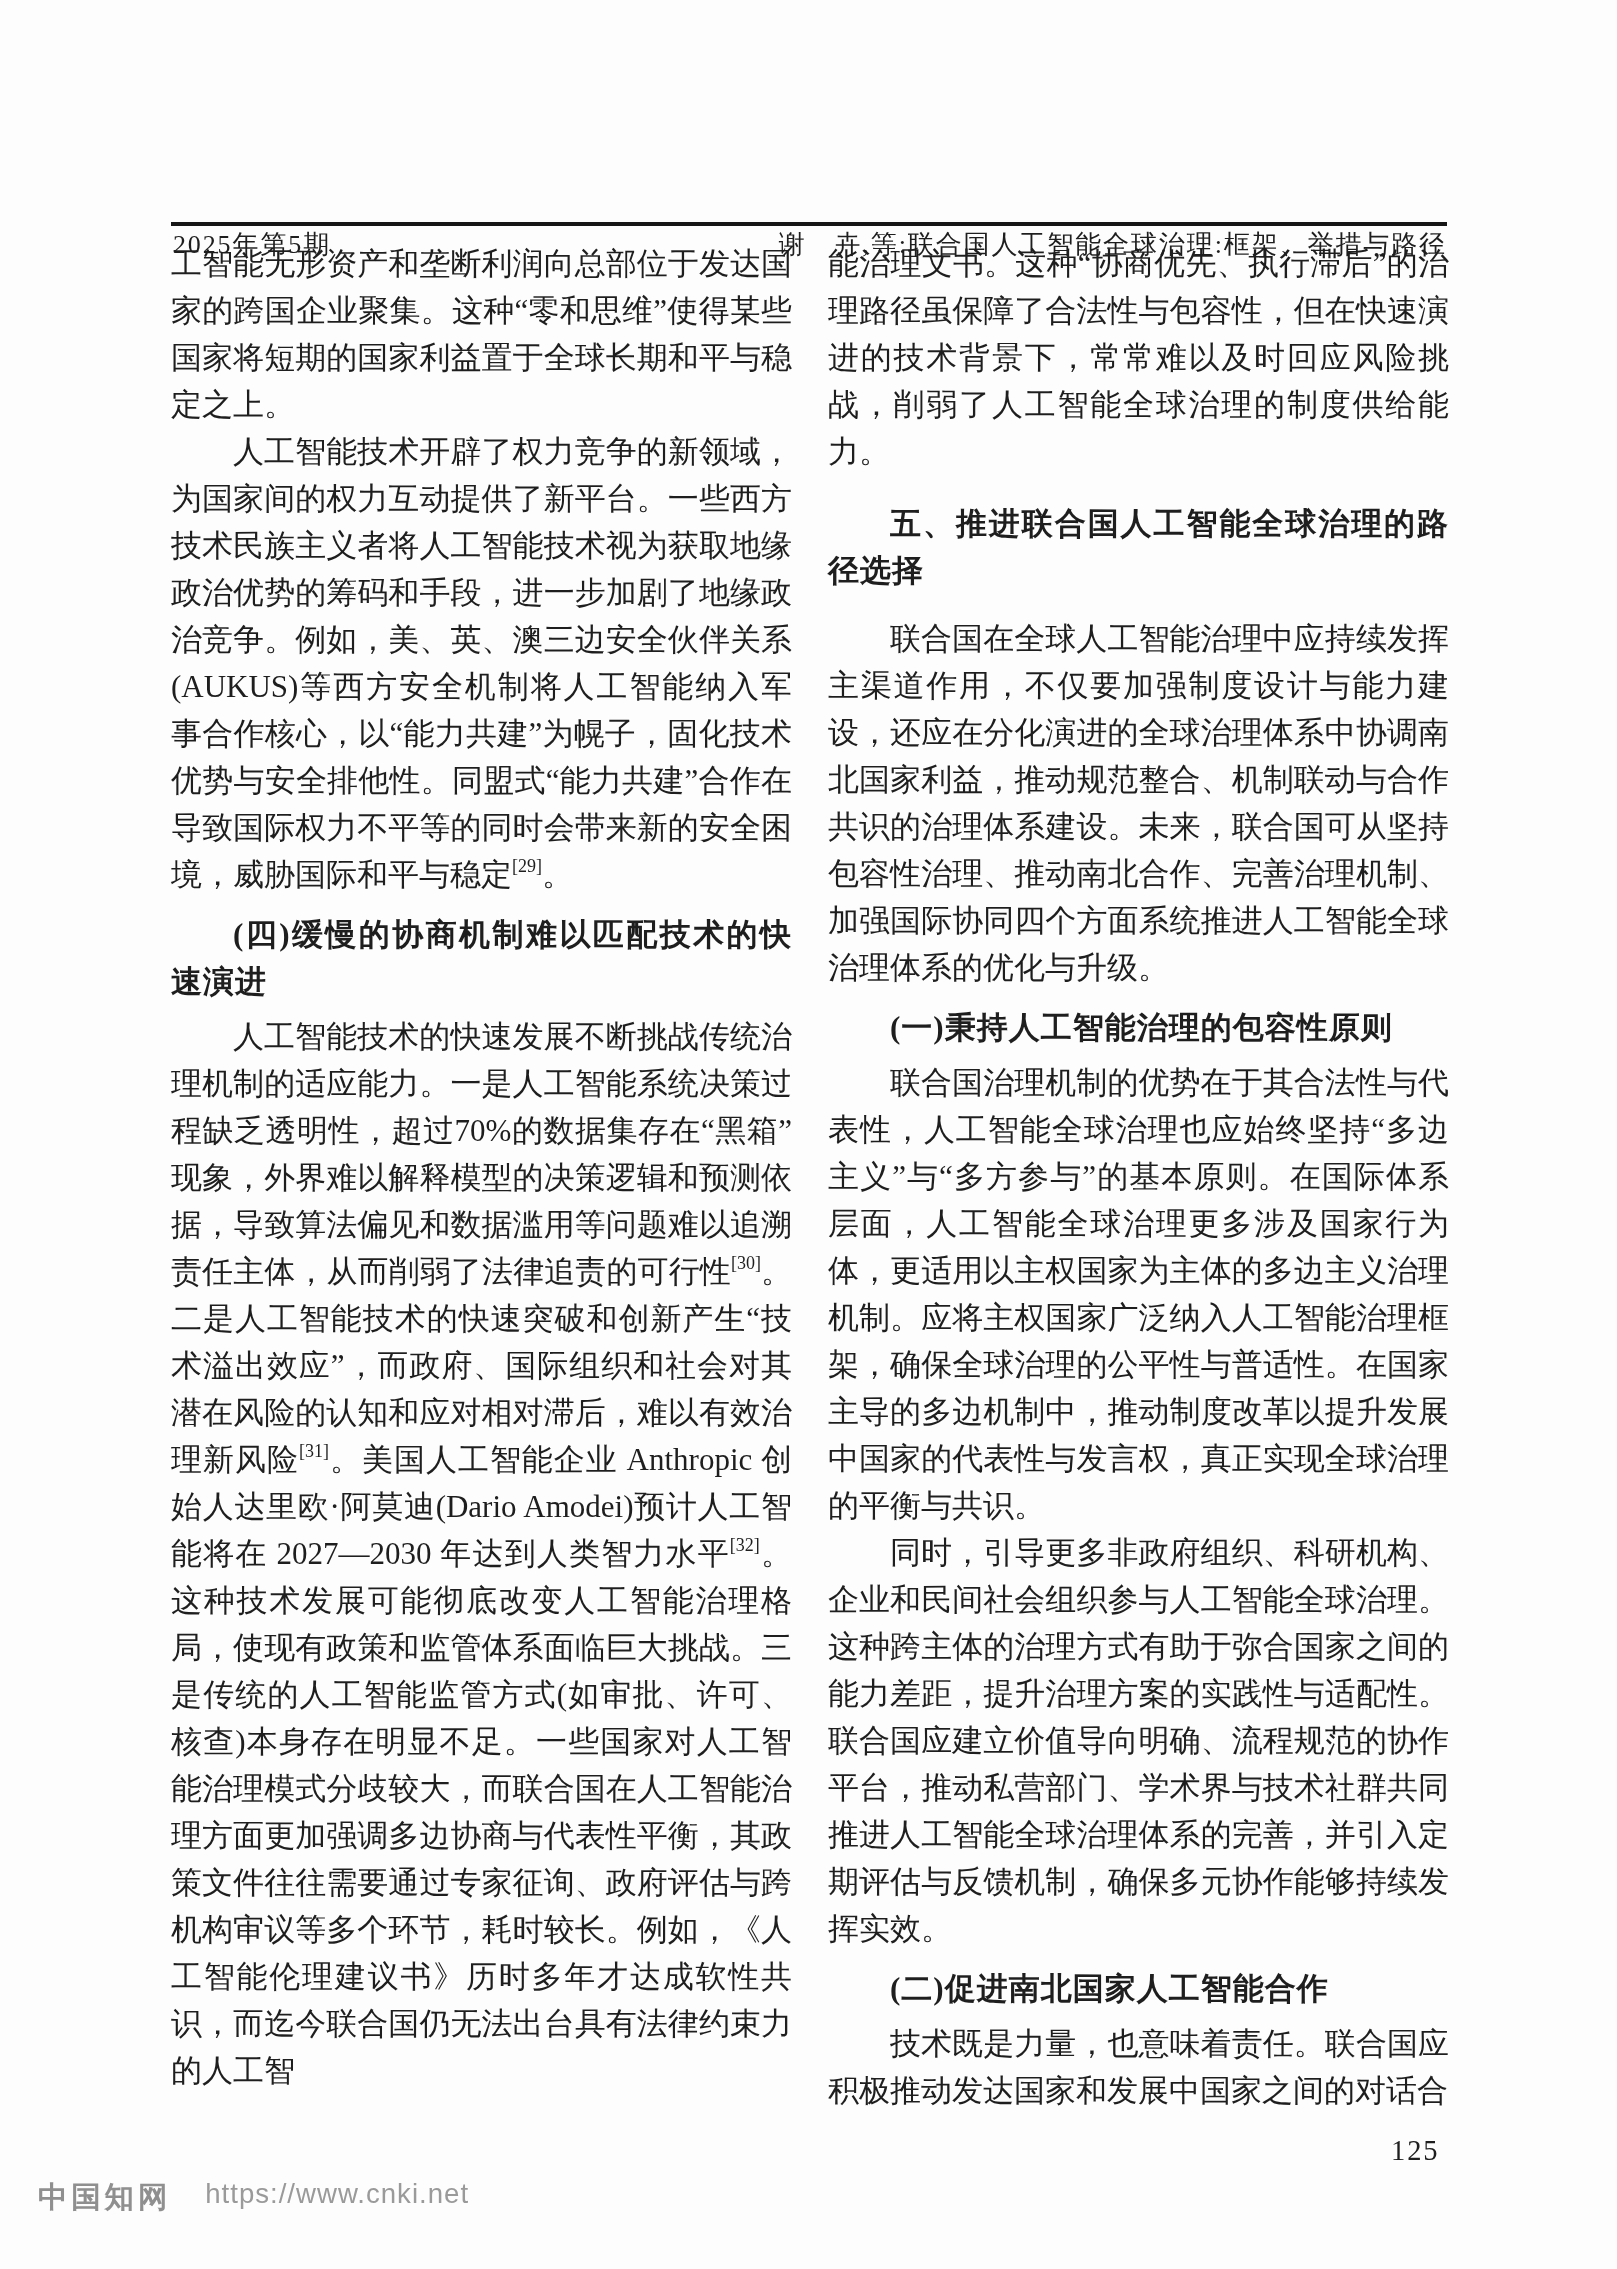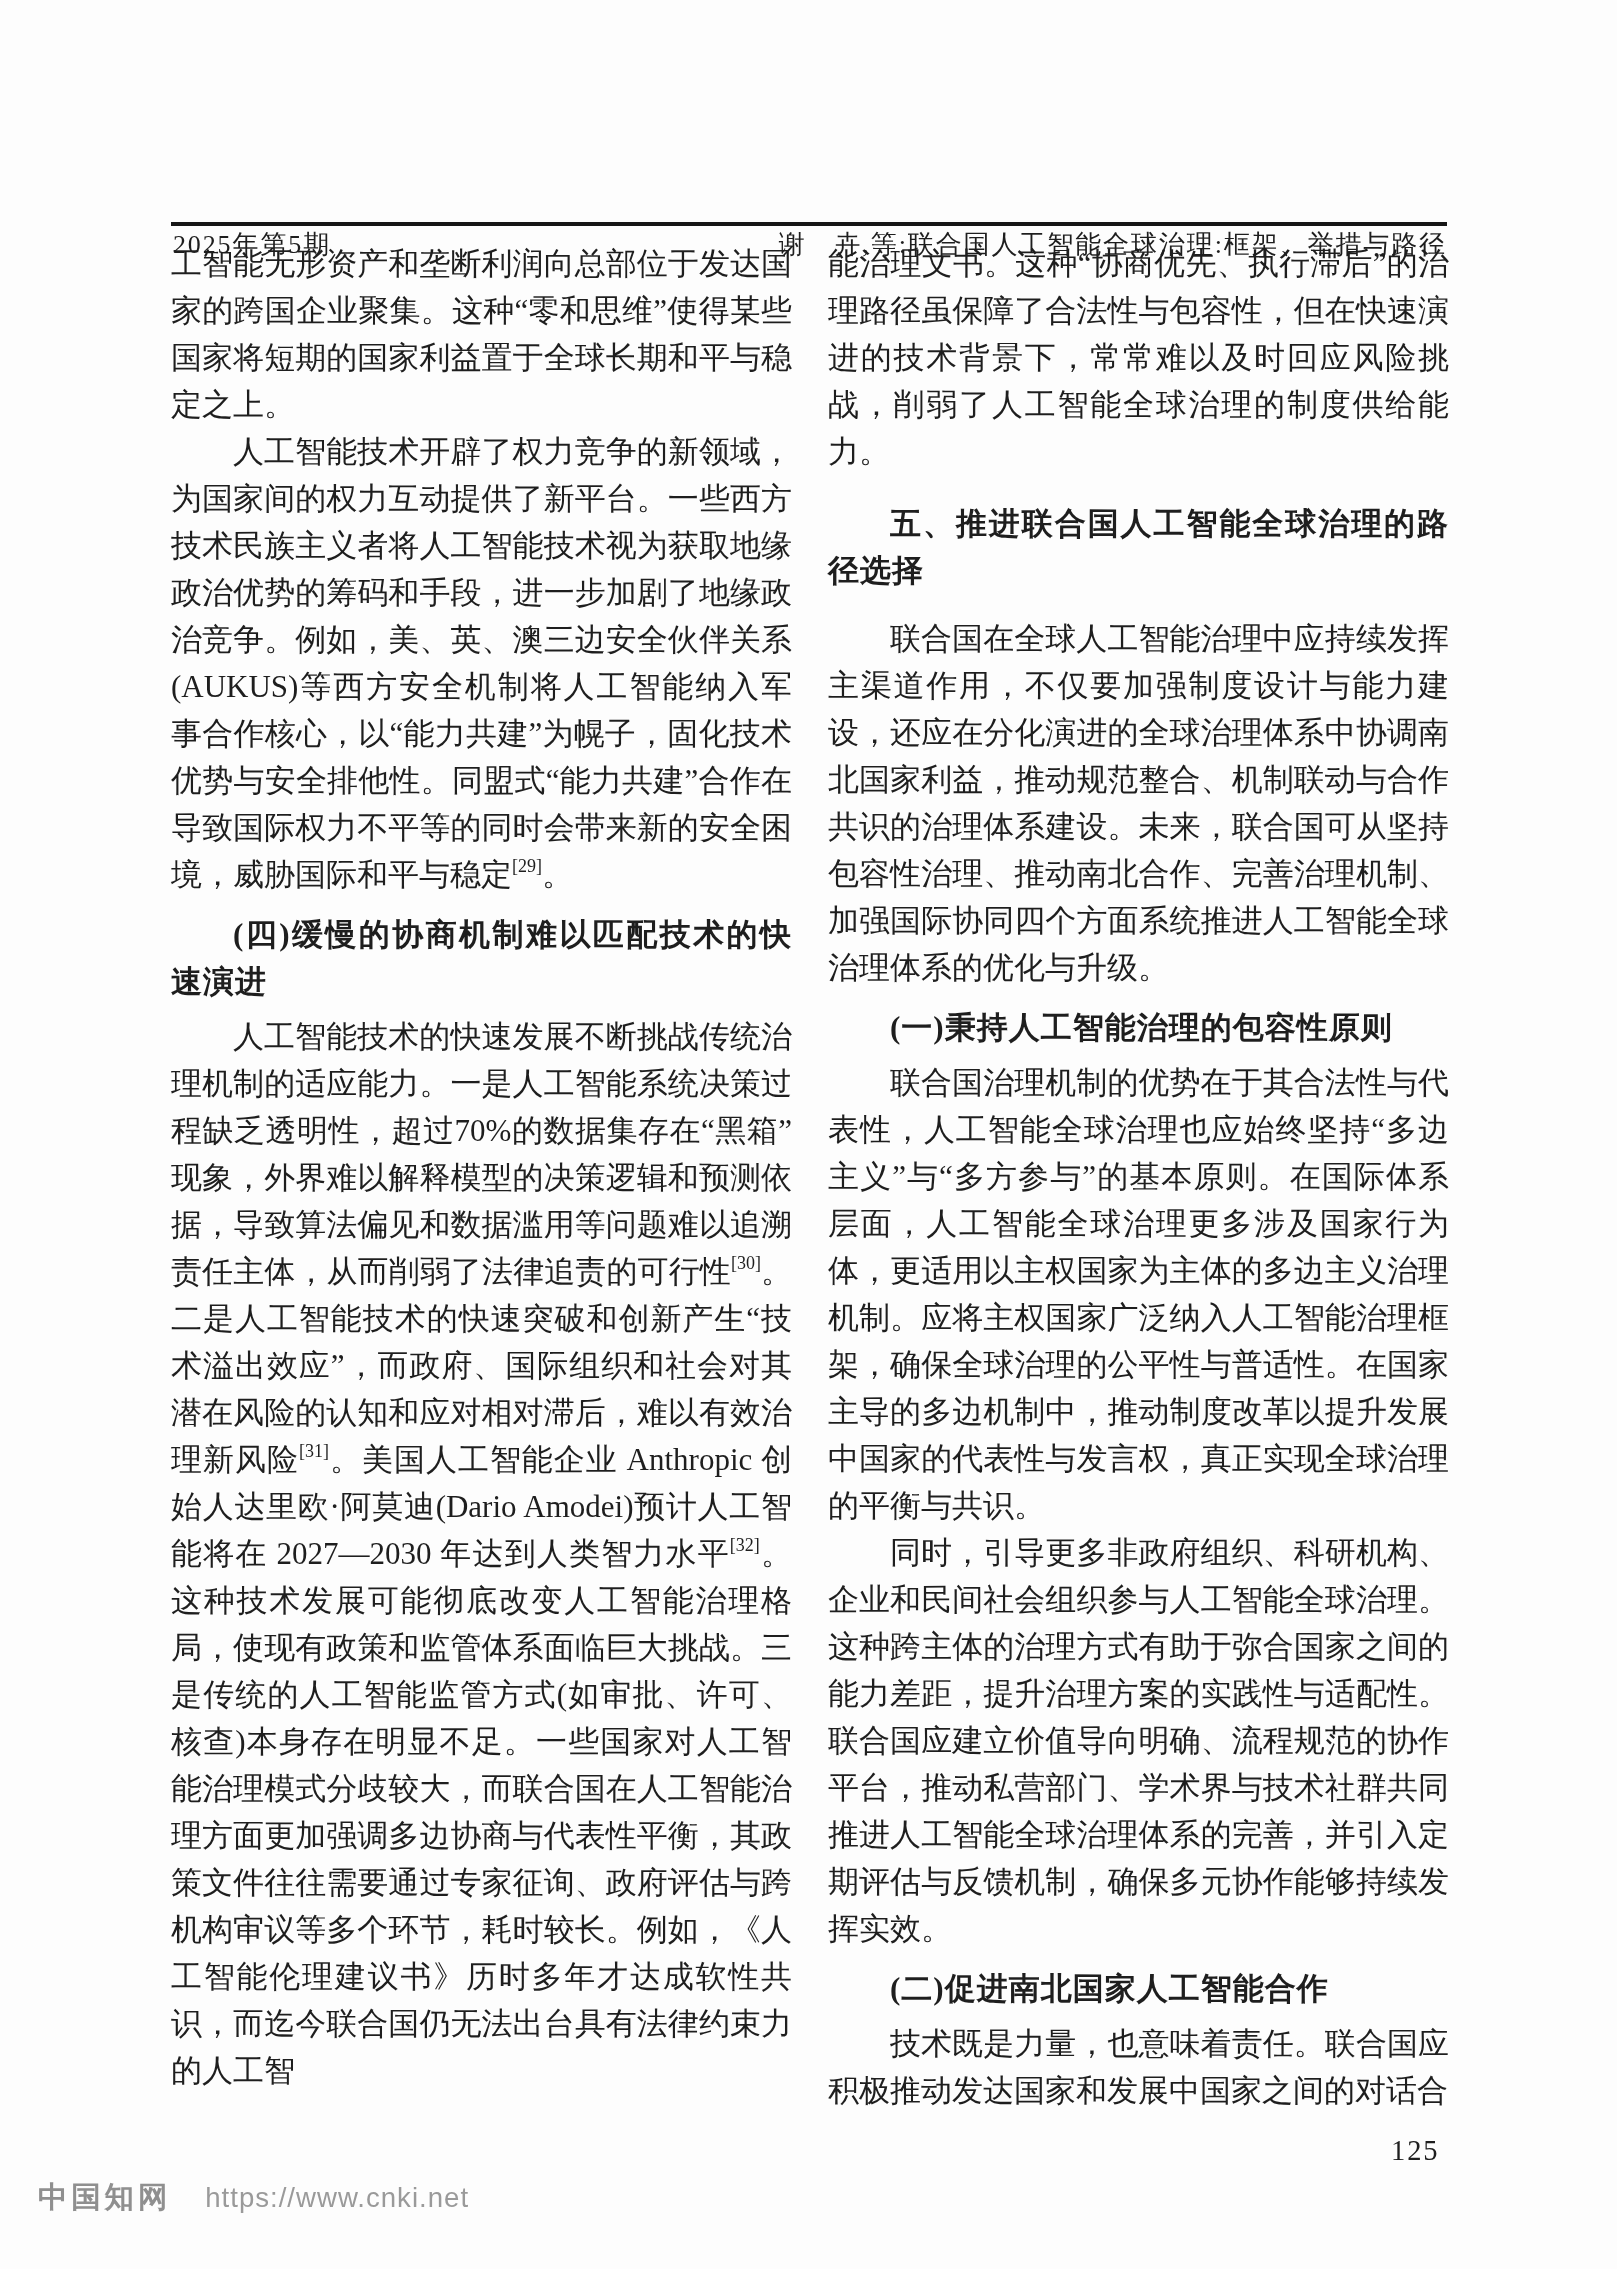--- a/index.html
+++ b/index.html
@@ -25,21 +25,21 @@
     font-family:Liberation Sans, sans-serif;
     font-weight:700; text-indent:2em; margin:25px 0 21px; letter-spacing:1px;
   }
   .sub-head { font-weight:700; text-indent:2em; margin:13.3px 0 7.6px; letter-spacing:1px; }
   sup.cite { font-size:18px; line-height:0; vertical-align:13.3px; letter-spacing:0; }
 
   .page-number { text-align:right; font-size:28.5px; margin-top:13.3px; padding-right:9.5px; letter-spacing:1.9px; }
 
   .footer {
     position:absolute; left:38px; top:2178px;
-    display:flex; align-items:center; gap:34px;
+    display:flex; align-items:flex-start; gap:34px;
     font-family:"Liberation Sans","DejaVu Sans",sans-serif;
   }
   .footer .brand { font-size:29.5px; font-weight:700; color:#8f8f8f; letter-spacing:3.8px; }
   .footer .url  { font-size:27.6px; color:#9a9a9a; letter-spacing:1px; }
 </style>
 </head>
 <body>
 
 <div class="page">
 

